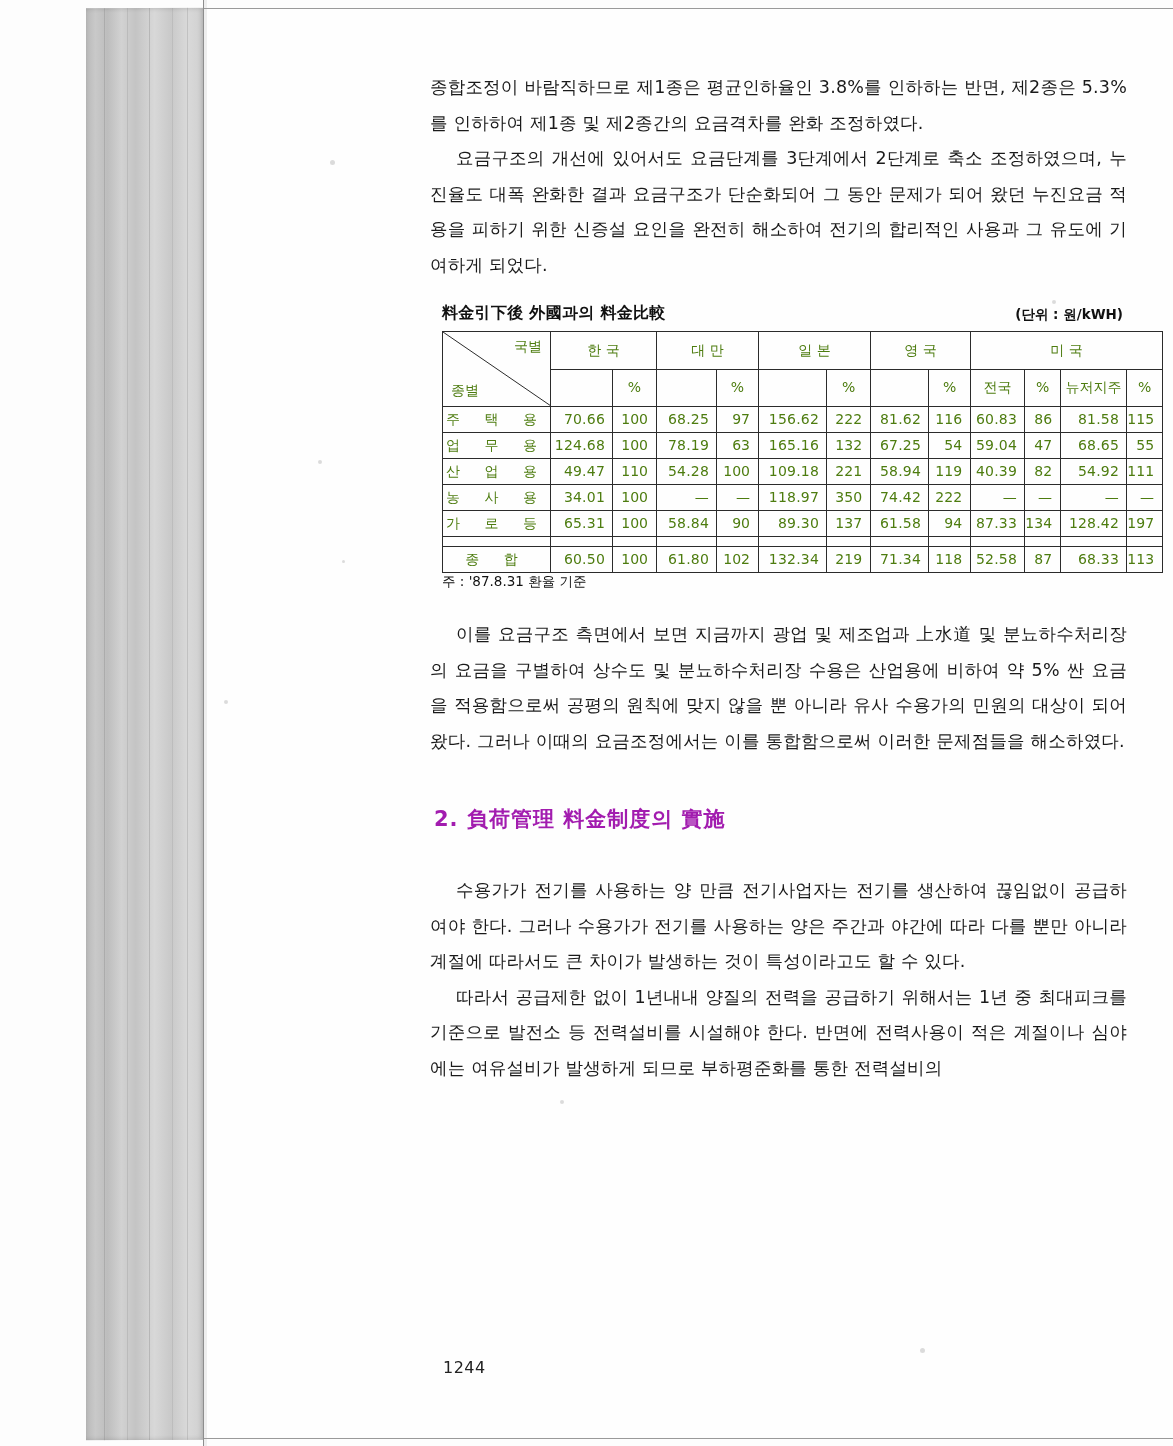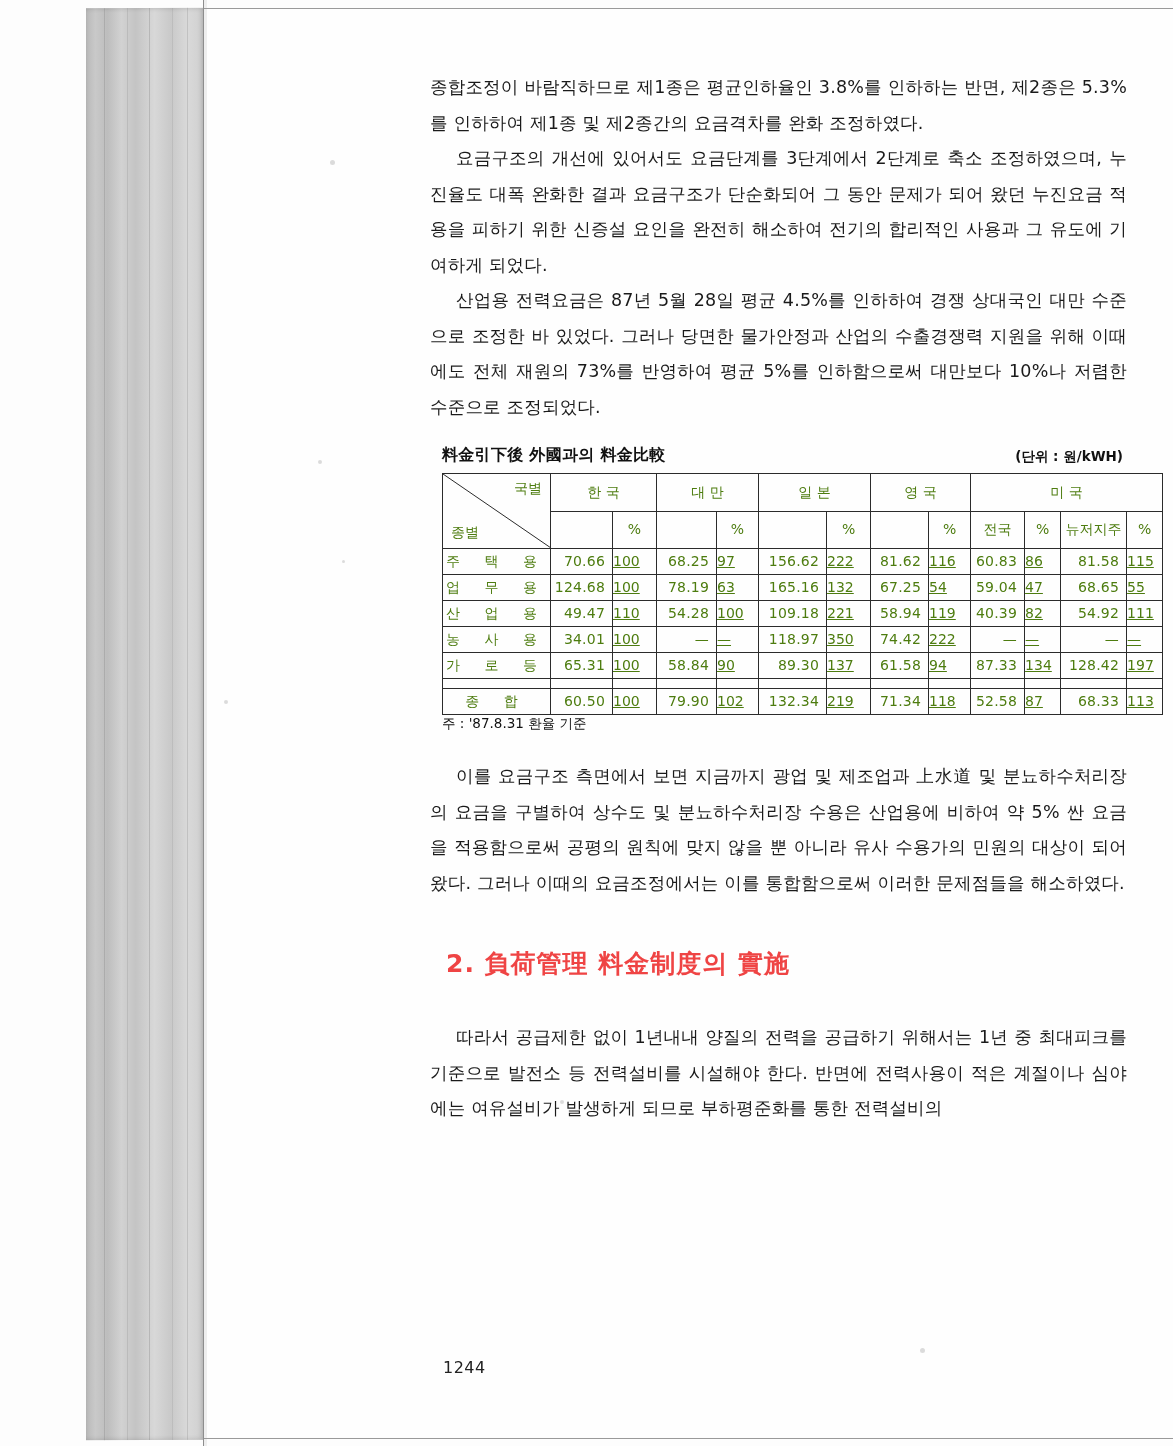--- a/index.html
+++ b/index.html
@@ -141,23 +141,22 @@
     font-size: 14px;
     line-height: 25px;
   }
   table.cmp td.num {
     text-align: right;
     padding-right: 7px;
     font-family: "DejaVu Sans", "Liberation Sans", sans-serif;
     letter-spacing: 0.2px;
   }
   table.cmp td.pct {
-    text-align: left;
+    text-align: right;
     padding-right: 8px;
-    text-decoration: underline;
   }
   td.corner {
     position: relative;
     height: 74px !important;
     width: 108px;
   }
   td.corner .diag {
     position: absolute;
     left: 0; top: 0;
     width: 100%; height: 100%;
@@ -193,25 +192,25 @@
     line-height: 9px !important;
   }
   .tbl-note {
     margin-left: 12px;
     font-size: 13.5px;
     color: #111;
   }
 
   
   h2.section {
-    font-size: 25px;
+    font-size: 21px;
     font-weight: 700;
     letter-spacing: 1px;
-    margin: 46px 0 0 16px;
-    color: #ef4444;
+    margin: 46px 0 0 4px;
+    color: #a21caf;
   }
   .gap-md { height: 26px; }
   .gap-lg { height: 40px; }
 
   #folio {
     position: absolute;
     left: 443px;
     top: 1358px;
     font-size: 16px;
     color: #222;
@@ -249,21 +248,20 @@
   <div class="speck" style="left:342px;top:560px;width:3px;height:3px;"></div>
   <div class="speck" style="left:224px;top:700px;width:4px;height:4px;"></div>
   <div class="speck" style="left:560px;top:1100px;width:4px;height:4px;"></div>
   <div class="speck" style="left:920px;top:1348px;width:5px;height:5px;"></div>
   <div class="speck" style="left:1052px;top:300px;width:4px;height:4px;"></div>
 
   <div id="content">
 
     <p class="para">종합조정이 바람직하므로 제1종은 평균인하율인 3.8%를 인하하는 반면, 제2종은 5.3%를 인하하여 제1종 및 제2종간의 요금격차를 완화 조정하였다.</p>
     <p class="para indent">요금구조의 개선에 있어서도 요금단계를 3단계에서 2단계로 축소 조정하였으며, 누진율도 대폭 완화한 결과 요금구조가 단순화되어 그 동안 문제가 되어 왔던 누진요금 적용을 피하기 위한 신증설 요인을 완전히 해소하여 전기의 합리적인 사용과 그 유도에 기여하게 되었다.</p>
-    <p class="para indent">산업용 전력요금은 87년 5월 28일 평균 4.5%를 인하하여 경쟁 상대국인 대만 수준으로 조정한 바 있었다. 그러나 당면한 물가안정과 산업의 수출경쟁력 지원을 위해 이때에도 전체 재원의 73%를 반영하여 평균 5%를 인하함으로써 대만보다 10%나 저렴한 수준으로 조정되었다.</p>
 
     <div class="tbl-caption-row">
       <div class="tbl-caption">料金引下後 外國과의 料金比較</div>
       <div class="tbl-unit">(단위 : 원/kWH)</div>
     </div>
 
     <table class="cmp">
       <colgroup>
         <col style="width:108px">
         <col style="width:62px">
@@ -400,21 +398,21 @@
             <td></td>
             <td></td>
             <td></td>
             <td></td>
         </tr>
 
         <tr>
           <td class="rowname-wide">종         합</td>
           <td class="num">60.50</td>
           <td class="pct">100</td>
-          <td class="num">79.90</td>
+          <td class="num">61.80</td>
           <td class="pct">102</td>
           <td class="num">132.34</td>
           <td class="pct">219</td>
           <td class="num">71.34</td>
           <td class="pct">118</td>
           <td class="num">52.58</td>
           <td class="pct">87</td>
           <td class="num">68.33</td>
           <td class="pct">113</td>
         </tr>
@@ -422,17 +420,18 @@
     </table>
 
     <div class="tbl-note">주 : '87.8.31 환율 기준</div>
 
     <div class="gap-md"></div>
     <p class="para indent">이를 요금구조 측면에서 보면 지금까지 광업 및 제조업과 上水道 및 분뇨하수처리장의 요금을 구별하여 상수도 및 분뇨하수처리장 수용은 산업용에 비하여 약 5% 싼 요금을 적용함으로써 공평의 원칙에 맞지 않을 뿐 아니라 유사 수용가의 민원의 대상이 되어 왔다. 그러나 이때의 요금조정에서는 이를 통합함으로써 이러한 문제점들을 해소하였다.</p>
 
     <h2 class="section">2. 負荷管理 料金制度의 實施</h2>
 
     <div class="gap-lg"></div>
+    <p class="para indent">수용가가 전기를 사용하는 양 만큼 전기사업자는 전기를 생산하여 끊임없이 공급하여야 한다. 그러나 수용가가 전기를 사용하는 양은 주간과 야간에 따라 다를 뿐만 아니라 계절에 따라서도 큰 차이가 발생하는 것이 특성이라고도 할 수 있다.</p>
     <p class="para indent">따라서 공급제한 없이 1년내내 양질의 전력을 공급하기 위해서는 1년 중 최대피크를 기준으로 발전소 등 전력설비를 시설해야 한다. 반면에 전력사용이 적은 계절이나 심야에는 여유설비가 발생하게 되므로 부하평준화를 통한 전력설비의</p>
   </div>
 
   <div id="folio">1244</div>
 </div>
 
 </body></html>

